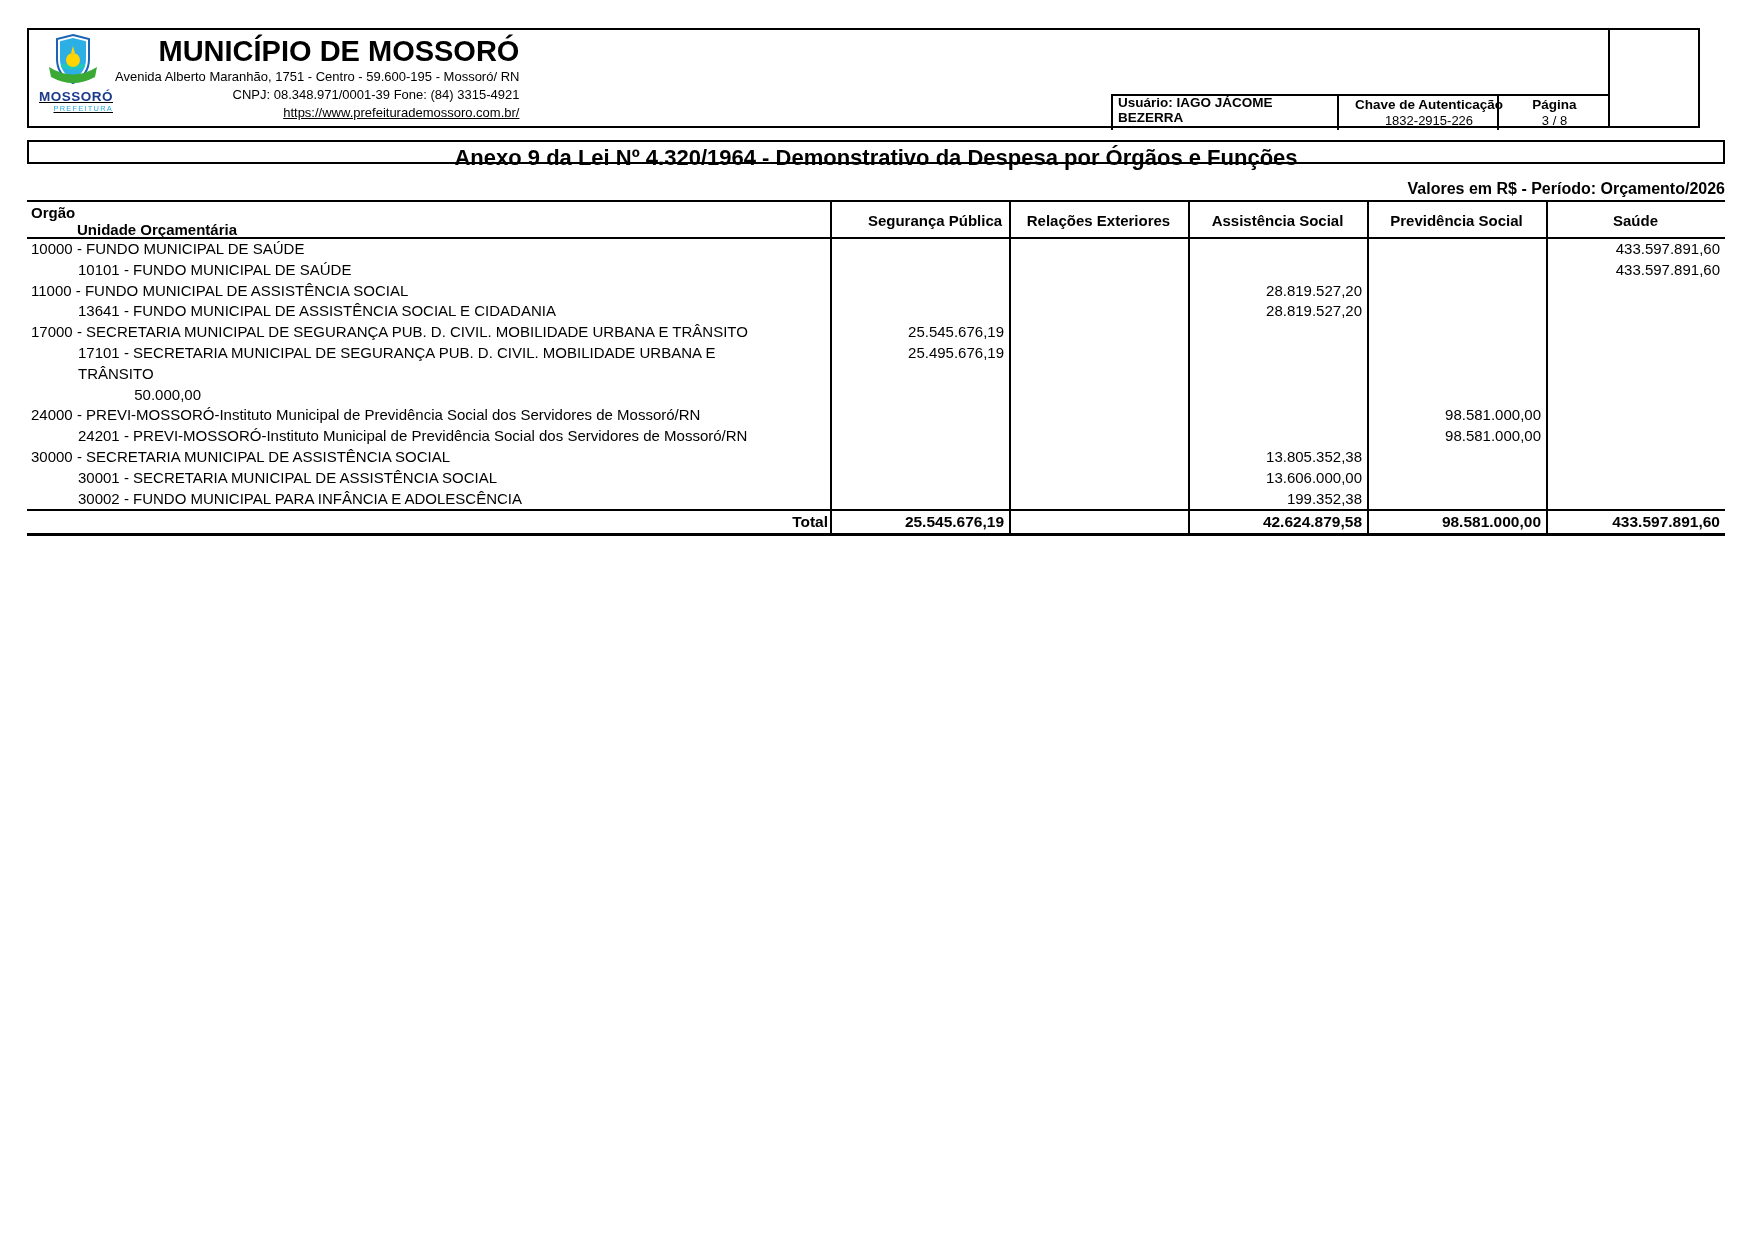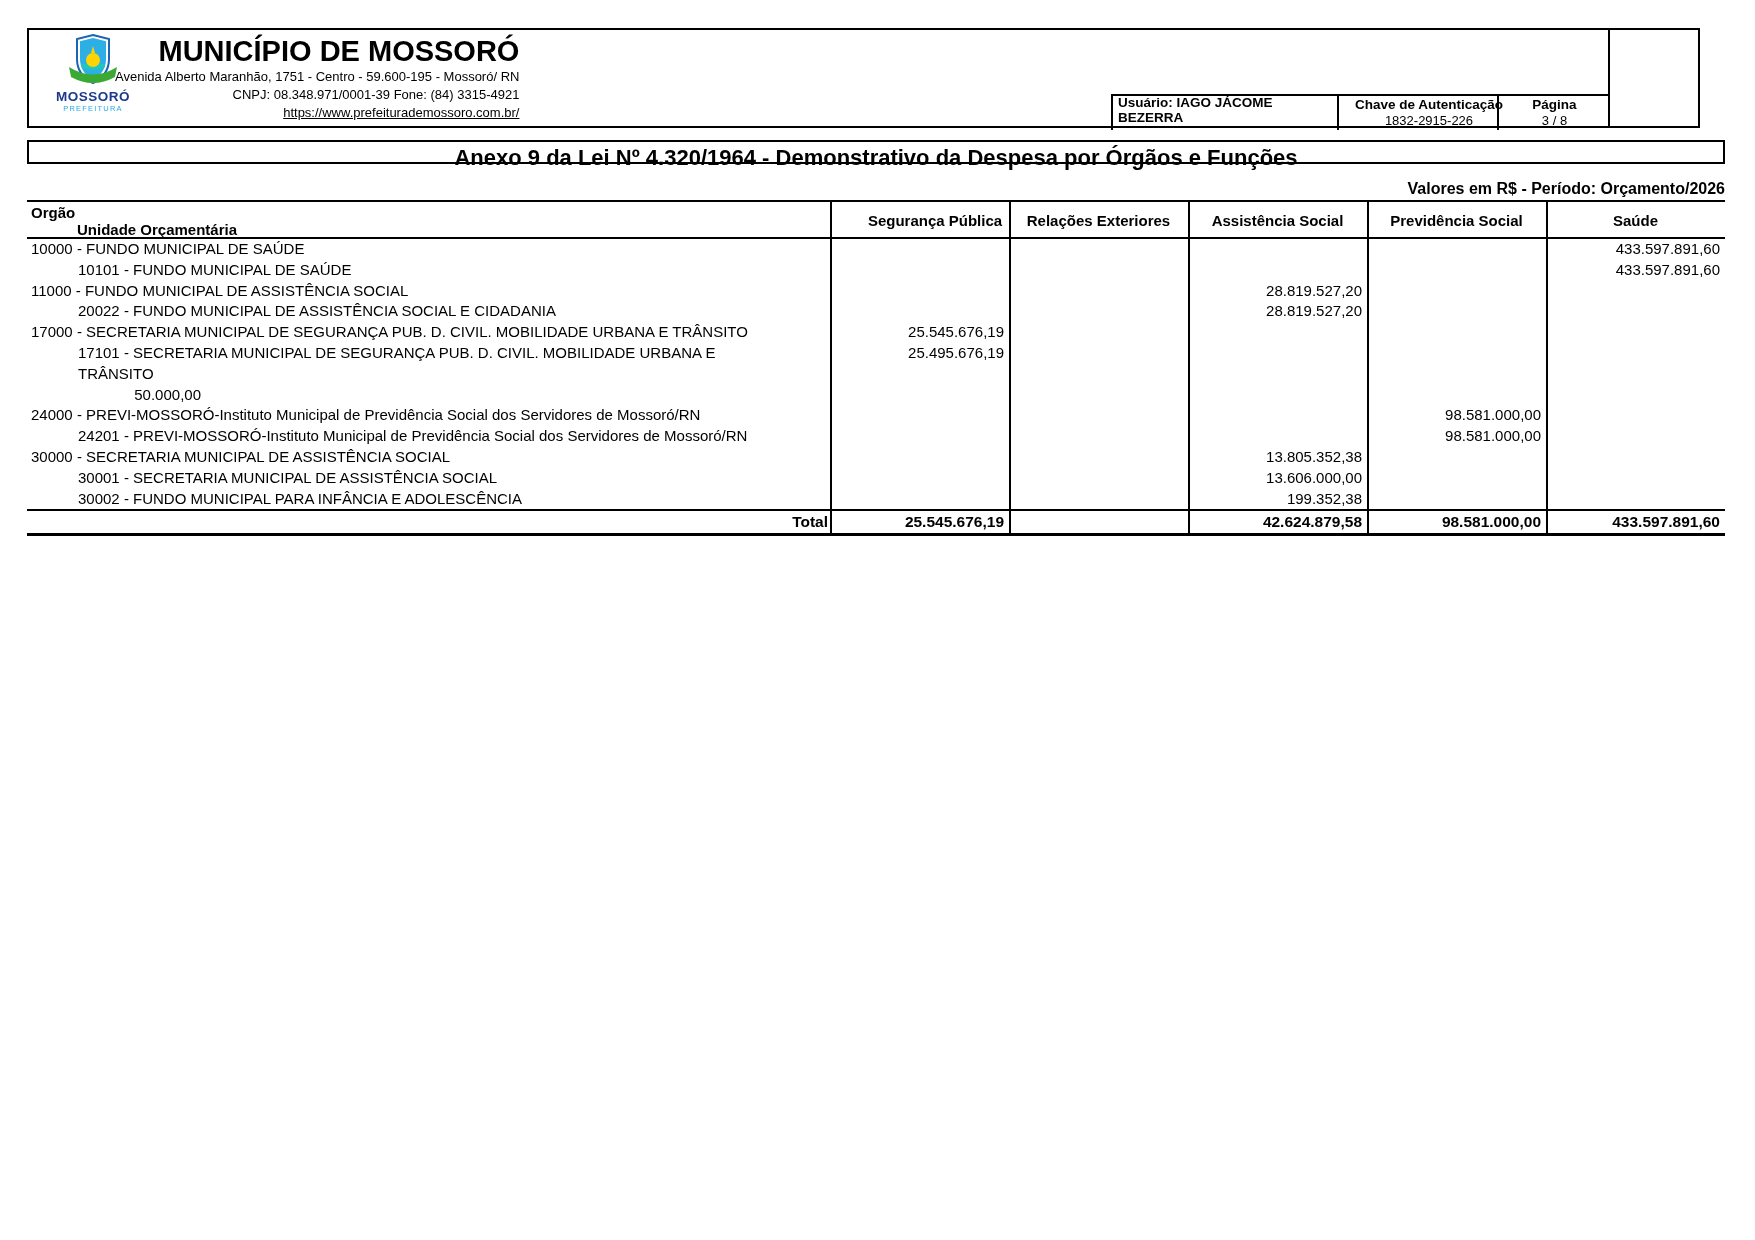--- a/index.html
+++ b/index.html
@@ -2,21 +2,21 @@
 <html><head>
 <meta charset="utf-8">
 <style>
   * { margin:0; padding:0; box-sizing:border-box; }
   html,body { width:1755px; height:1240px; background:#fff; }
   body { font-family:"Liberation Sans", sans-serif; color:#000; position:relative; overflow:hidden; }
   .page { position:absolute; inset:0; background:#fff; }
 
   
   .hdr-box { position:absolute; left:27px; top:28px; width:1583px; height:100px; border:2px solid #000; }
-  .logo { position:absolute; left:24px; top:3px; width:80px; text-align:center; }
+  .logo { position:absolute; left:4px; top:3px; width:80px; text-align:right;text-decoration:underline; }
   .logo svg { display:block; margin:0 auto; }
   .logo-title { font-size:13.5px; font-weight:bold; color:#1b3a8c; letter-spacing:.5px; margin-top:-2px; }
   .logo-sub   { font-size:7.5px; color:#2aa9e0; letter-spacing:1.2px; }
   .hdr-text { position:absolute; left:86px; top:5px;text-align:right; }
   .muni { font-size:29px; font-weight:bold; line-height:32px; }
   .addr { font-size:13px; line-height:16px; margin-top:2px; }
   .site { font-size:13px; line-height:16px; margin-top:2px; display:inline-block; text-decoration:underline; color:#000; cursor:pointer; }
 
   .user-cell { position:absolute; left:1082px; top:64px; width:226px; height:36px;
                border-top:2px solid #000; border-left:2px solid #000;
@@ -138,21 +138,21 @@
         </div>
         <div class="trow">
           <div class="org lvl0">11000 - FUNDO MUNICIPAL DE ASSISTÊNCIA SOCIAL</div>
           <div class="val"></div>
           <div class="val"></div>
           <div class="val">28.819.527,20</div>
           <div class="val"></div>
           <div class="val"></div>
         </div>
         <div class="trow">
-          <div class="org lvl1">20022 - FUNDO MUNICIPAL DE ASSISTÊNCIA SOCIAL E CIDADANIA</div>
+          <div class="org lvl1">13641 - FUNDO MUNICIPAL DE ASSISTÊNCIA SOCIAL E CIDADANIA</div>
           <div class="val"></div>
           <div class="val"></div>
           <div class="val">28.819.527,20</div>
           <div class="val"></div>
           <div class="val"></div>
         </div>
         <div class="trow">
           <div class="org lvl0">17000 - SECRETARIA MUNICIPAL DE SEGURANÇA PUB. D. CIVIL. MOBILIDADE URBANA E TRÂNSITO</div>
           <div class="val">25.545.676,19</div>
           <div class="val"></div>

